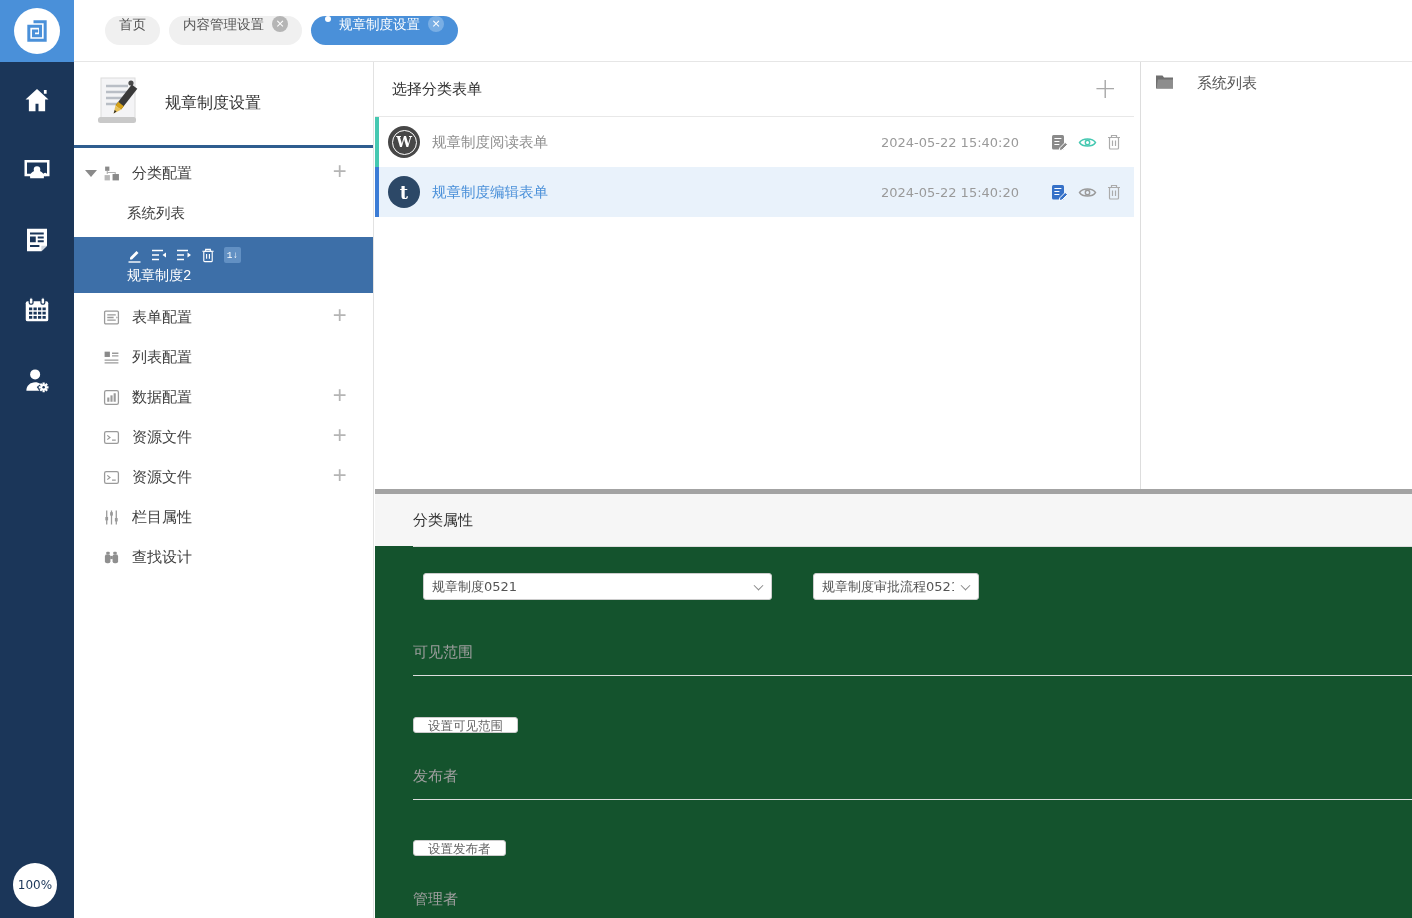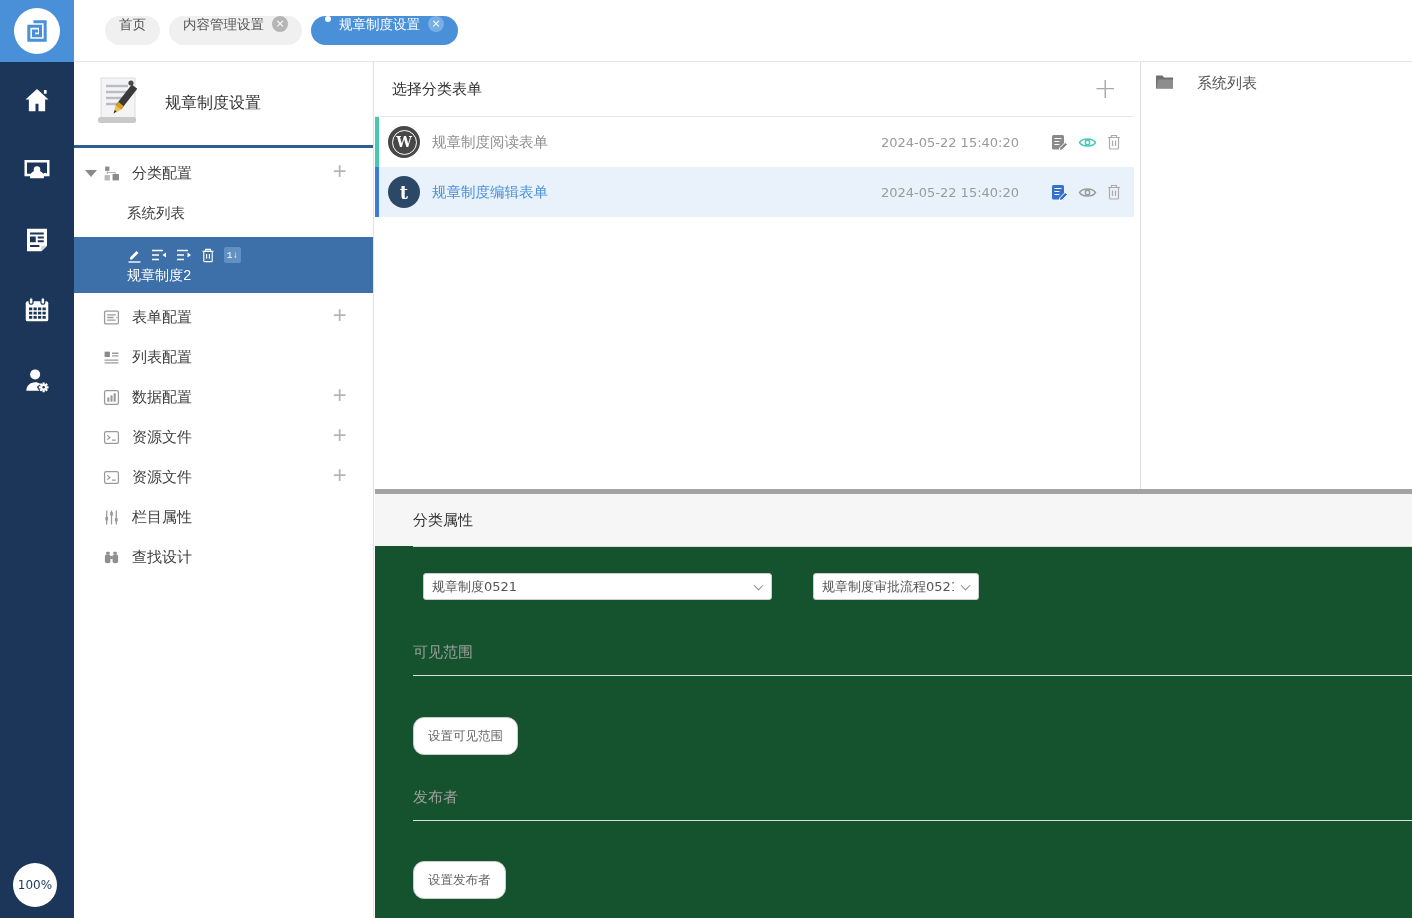--- a/index.html
+++ b/index.html
@@ -89,22 +89,22 @@
   .select-wrap select { appearance:none; -webkit-appearance:none; border:1px solid #ccc; border-radius:3px;
     height:27px; font-size:13px; color:#555; padding:0 24px 0 8px; background:#fff;
     font-family:"DejaVu Sans","Liberation Sans",sans-serif; }
   .select-wrap .sel-caret { position:absolute; right:10px; top:50%; width:7px; height:7px;
     border-right:1.6px solid #888; border-bottom:1.6px solid #888;
     transform:translateY(-70%) rotate(45deg); pointer-events:none; }
   .sel-form select { width:349px; }
   .sel-flow select { width:166px; }
   .sec-label { font-size:15px; color:#9e9e9e; }
   .sec-hr { border:none; border-top:1px solid #ddd; margin:0; }
-  .sec-btn { border:1px solid #ccc; border-radius:11px; background:#fff; color:#666;
-    font-size:12.5px; height:38px; padding:0 14px; cursor:pointer;
+  .sec-btn { border:1px solid #ccc; border-radius:3px; background:#fff; color:#666;
+    font-size:12.5px; height:16px; padding:0 14px; cursor:pointer;
     font-family:"DejaVu Sans","Liberation Sans",sans-serif; }
 </style>
 </head>
 <body>
 
 <div class="rail">
   <div class="logo-sq">
     <div class="logo-circle">
       <svg width="28" height="28" viewBox="0 0 24 24" fill="none" stroke="#4a90d9" stroke-width="2.6">
         <path d="M9 4h10v16H5V8h10v8H9v-4h4"></path>

